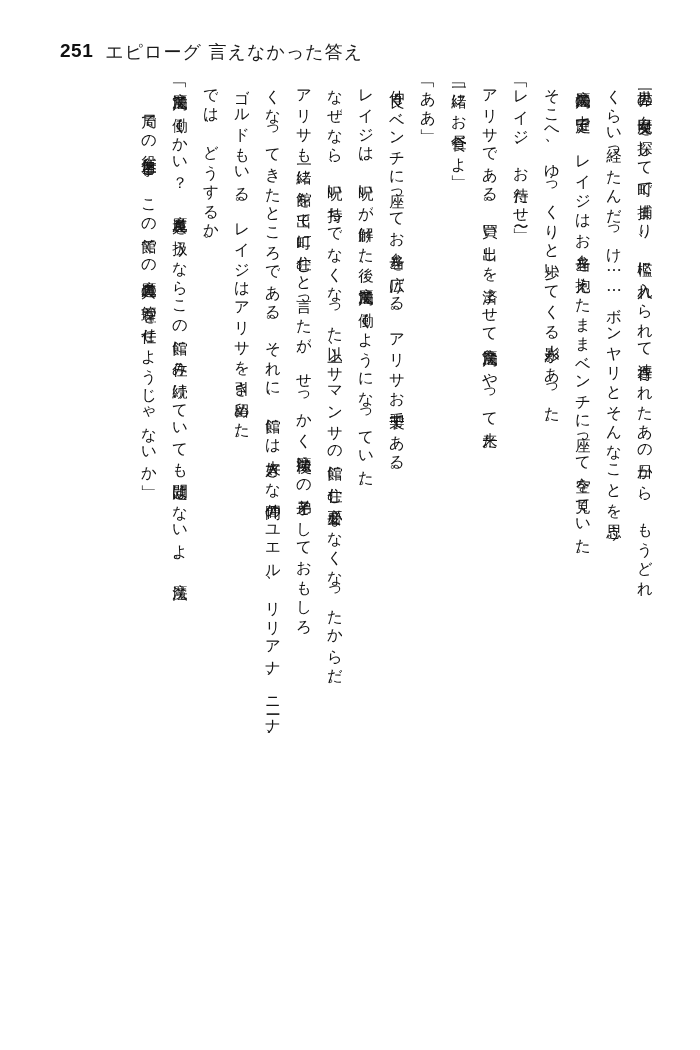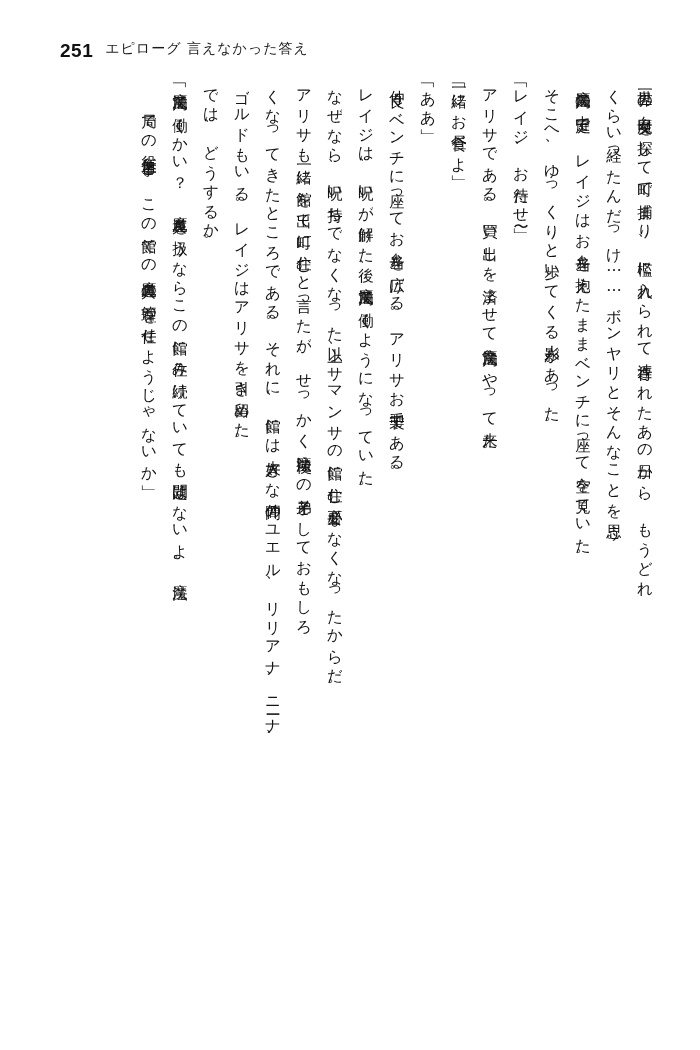--- a/index.html
+++ b/index.html
@@ -37,21 +37,21 @@
   }
   .page-number {
     font-family: "Liberation Sans", sans-serif;
     font-weight: bold;
     font-size: 19px;
     letter-spacing: 0.5px;
     color: #111;
   }
   .header-title {
     font-family: "DejaVu Sans", sans-serif;
-    font-size: 14px;
+    font-size: 18px;
     letter-spacing: 1px;
     color: #1a1a1a;
     white-space: nowrap;
   }
   
   .body-area {
     position: absolute;
     top: 78px;
     left: 48px;
     right: 48px;

